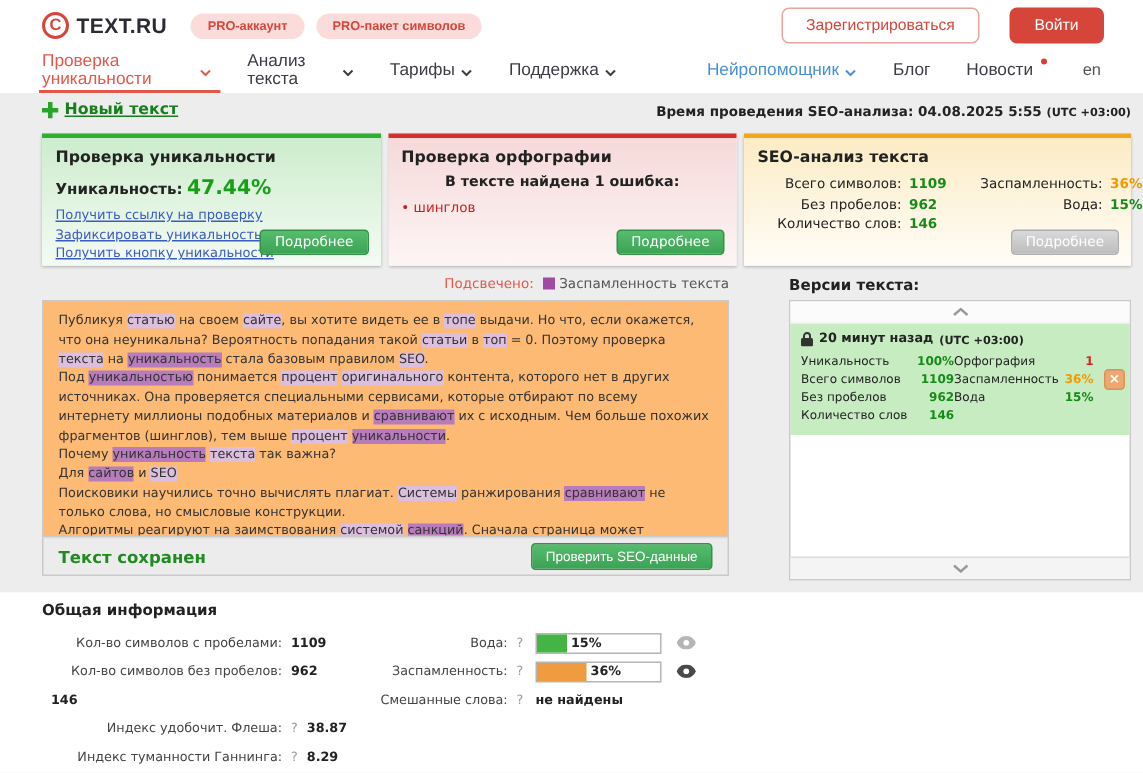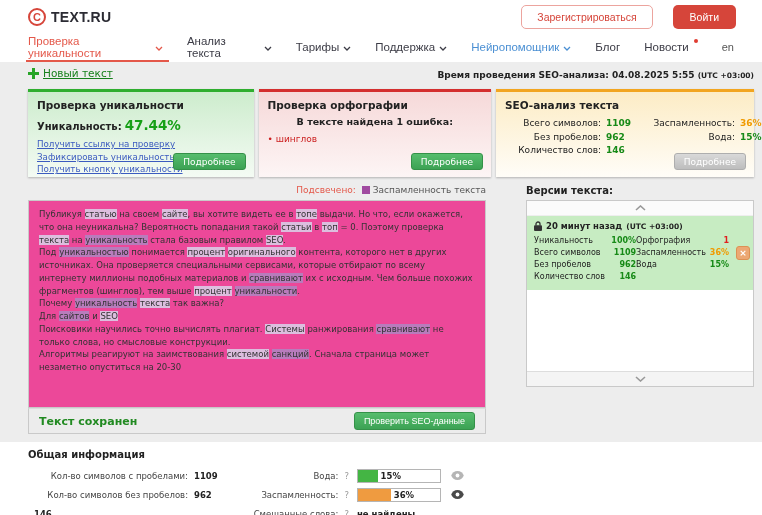--- a/index.html
+++ b/index.html
@@ -20,30 +20,30 @@
     font-size:10.5px; padding:5px 15px; cursor:pointer; font-family:inherit; }
   .btn-login { background:#d6453a; color:#fff; border:none; border-radius:5px;
     font-size:10.5px; padding:5px 17px; cursor:pointer; font-family:inherit; }
 
   
   .nav { display:flex; align-items:center; height:30px; padding:0 28px; gap:24px;
     font-size:11.5px; color:#3c3c46; background:#fff; }
   .nav-item { display:flex; align-items:center; gap:4px; cursor:pointer; position:relative; height:100%; }
   .nav-item.active { color:#e4584a; }
   .nav-item.active::after { content:""; position:absolute; left:-2px; right:-6px; bottom:0; height:2px; background:#e4584a; }
-  .nav-item.blue { color:#4a8fd3; }
+  .nav-item.blue { color:#4a8fd3;margin-left:36px; }
   .nav-caret { display:flex; margin-top:2px; }
   .nav-dot { width:4px; height:4px; background:#e03c31; border-radius:50%; align-self:flex-start; margin:7px 0 0 1px; }
   .nav-lang { margin-left:auto; color:#555; font-size:11px; cursor:pointer; }
 
   
   .content { background:#ededed; padding:5px 8px 8px 28px; }
   .toolbar { display:flex; align-items:flex-start; justify-content:space-between; height:20px; }
   .new-text { display:flex; align-items:center; gap:4px; cursor:pointer; }
-  .new-text span { color:#17801c; font-weight:normal; font-size:10.5px; text-decoration:underline;
+  .new-text span { color:#17801c; font-weight:bold; font-size:10.5px; text-decoration:underline;
     font-family:"DejaVu Sans", sans-serif; }
   .seo-time { font-size:9px; font-weight:bold; color:#222; font-family:"DejaVu Sans", sans-serif; padding-top:3px; }
   .seo-time .tz { font-size:7.5px; }
 
   .cards { display:flex; gap:5px; margin-top:2px; }
   .card { position:relative; box-shadow:0 1px 2px rgba(0,0,0,.25); padding:7px 9px;
     font-family:"DejaVu Sans", sans-serif; height:88px; }
   .card-uniq  { width:227px; border-top:3px solid #2fae2f; background:linear-gradient(#cdeccd,#f4fbf4); }
   .card-spell { width:234px; border-top:3px solid #d42f2f; background:linear-gradient(#f6d9d9,#fdf5f5); }
   .card-seo   { width:258px; border-top:3px solid #f2a51f; background:linear-gradient(#fcecc5,#fffdf8); margin-left:auto; }
@@ -64,21 +64,21 @@
   .seo-col2 .seo-label { width:104px; }
   .seo-val { font-weight:bold; margin-left:5px; }
   .val-green { color:#178a17; } .val-orange { color:#f09a00; } .val-red { color:#e02020; }
 
   .main-row { display:flex; margin-top:8px; gap:8px; }
   .editor-col { width:502px; }
   .legend { text-align:right; font-size:9px; height:15px; font-family:"DejaVu Sans", sans-serif; color:#555; }
   .legend-label { color:#e4584a; }
   .legend-swatch { display:inline-block; width:8px; height:8px; background:#a04aa0;
     vertical-align:-1px; margin:0 3px 0 6px; }
-  .editor-panel { background:#ec4899; border:1px solid #c9c9c9; height:208px; padding:7px 10px;
+  .editor-panel { background:#fdba74; border:1px solid #c9c9c9; height:158px; padding:7px 10px;
     font-size:8.5px; line-height:1.5; color:#333; font-family:"DejaVu Sans", sans-serif; overflow:hidden; }
   .hl1 { background:#dcbede; }
   .hl2 { background:#b87cbc; }
   .editor-footer { background:#ececec; border:1px solid #c9c9c9; border-top:1px solid #dcdcdc;
     height:26px; display:flex; align-items:center; justify-content:space-between; padding:0 10px; }
   .saved { color:#218a21; font-weight:bold; font-size:11px; font-family:"DejaVu Sans", sans-serif; }
   .btn-seo { background:linear-gradient(#56bd6d,#3ca254); border:1px solid #349148; color:#fff;
     font-size:9px; padding:3px 9px; border-radius:3px; cursor:pointer; font-family:inherit; }
 
   .versions-col { flex:1;padding-left:32px; }
@@ -118,20 +118,24 @@
   .sum-text { font-weight:bold; color:#222; margin-left:8px; }
 </style>
 </head>
 <body>
 
 <div class="header">
   <div class="logo">
     <span class="logo-circle">C</span>
     <span class="logo-text">TEXT.RU</span>
   </div>
+  <div class="pills">
+      <span class="pill">PRO-аккаунт</span>
+      <span class="pill">PRO-пакет символов</span>
+    </div>
   <div class="hdr-buttons">
     <button class="btn-register">Зарегистрироваться</button>
     <button class="btn-login">Войти</button>
   </div>
 </div>
 
 <div class="nav">
   <div class="nav-item active">
       <span>Проверка уникальности</span>
       <span class="nav-caret">

